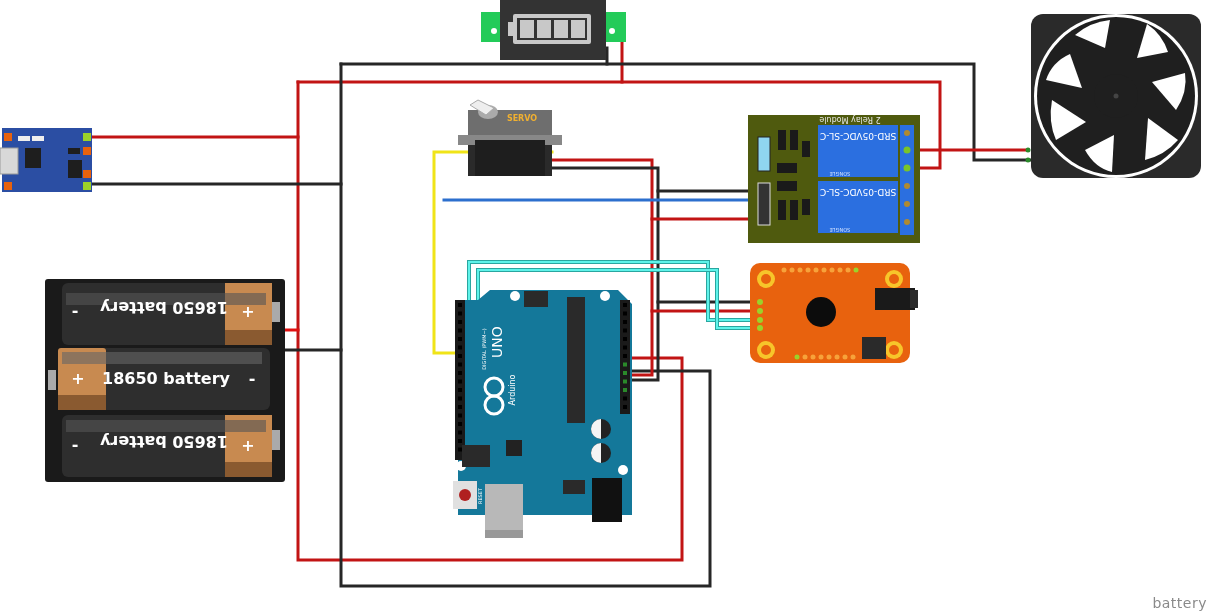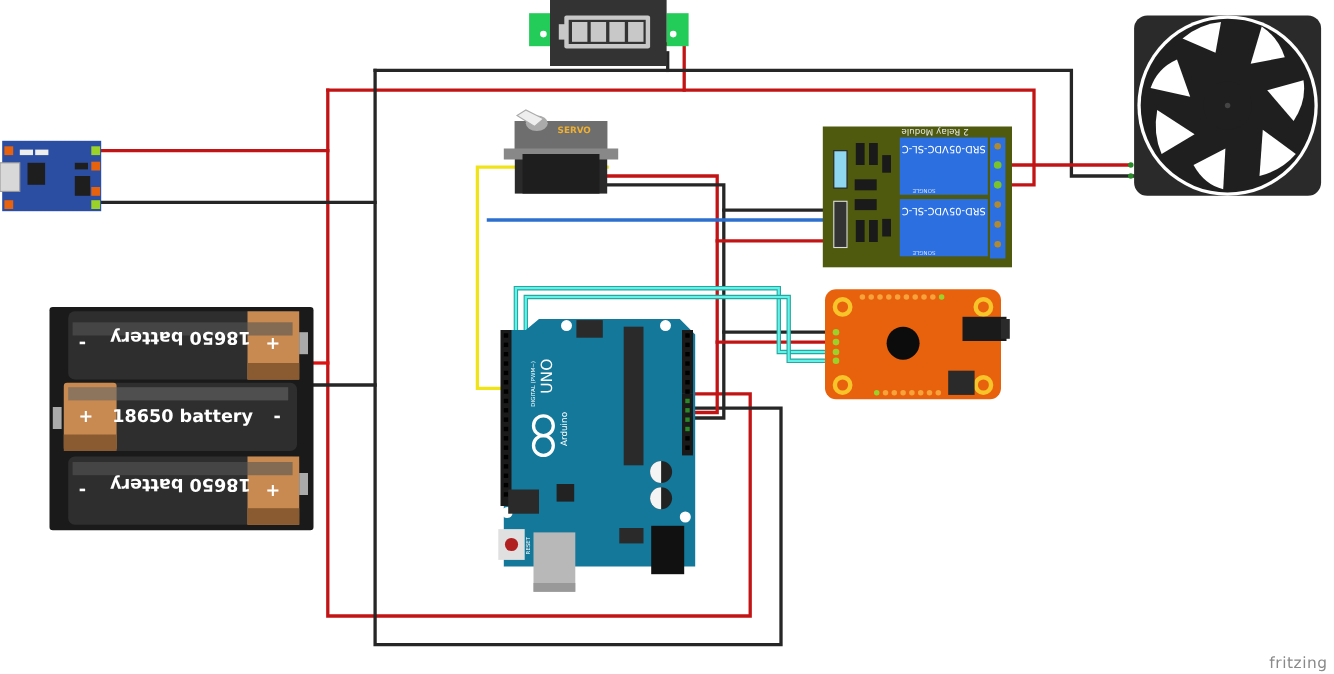--- a/index.html
+++ b/index.html
@@ -288,13 +288,13 @@
     <g>
       <rect x="453" y="481" width="24" height="28" fill="#e0e0e0"></rect>
       <circle cx="465" cy="495" r="6" fill="#b02020"></circle>
     </g>
     <rect x="485" y="484" width="38" height="54" fill="#b8b8b8"></rect>
     <rect x="485" y="530" width="38" height="8" fill="#999"></rect>
     <text x="480" y="498" fill="#fff" font-size="5" text-anchor="middle" transform="rotate(-90 480 496)">RESET</text>
   </g>
 </svg>
 
-<div class="brand">fritzing</div>
+<div class="brand">battery</div>
 
 </body></html>

